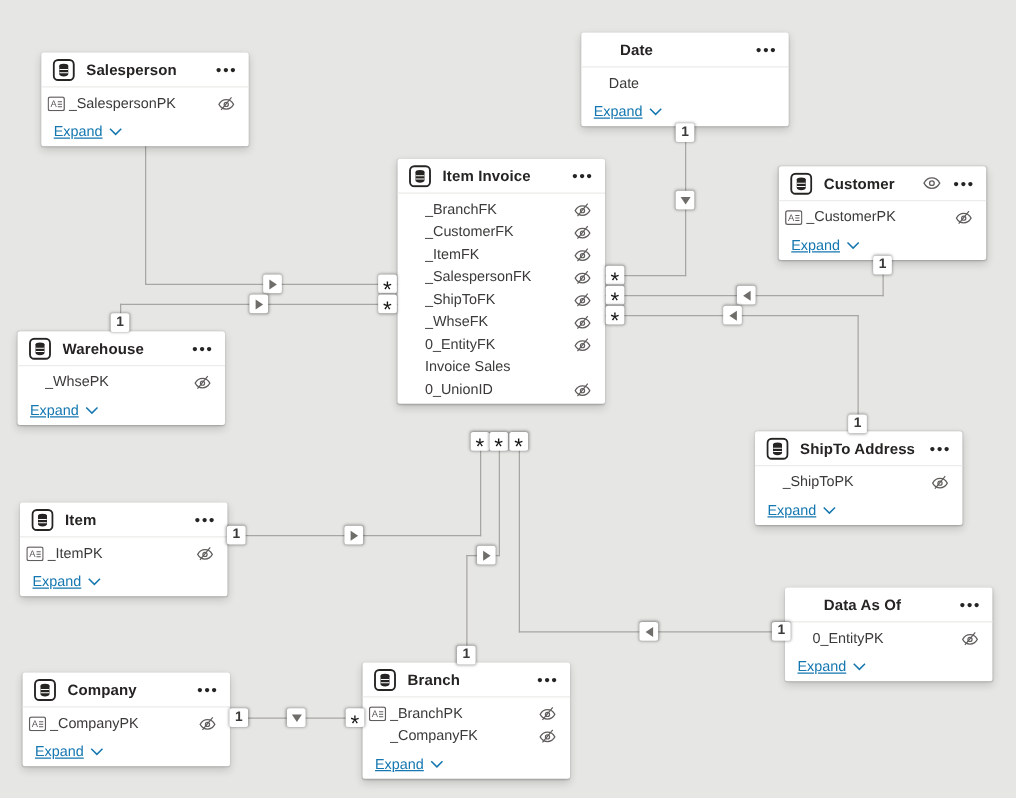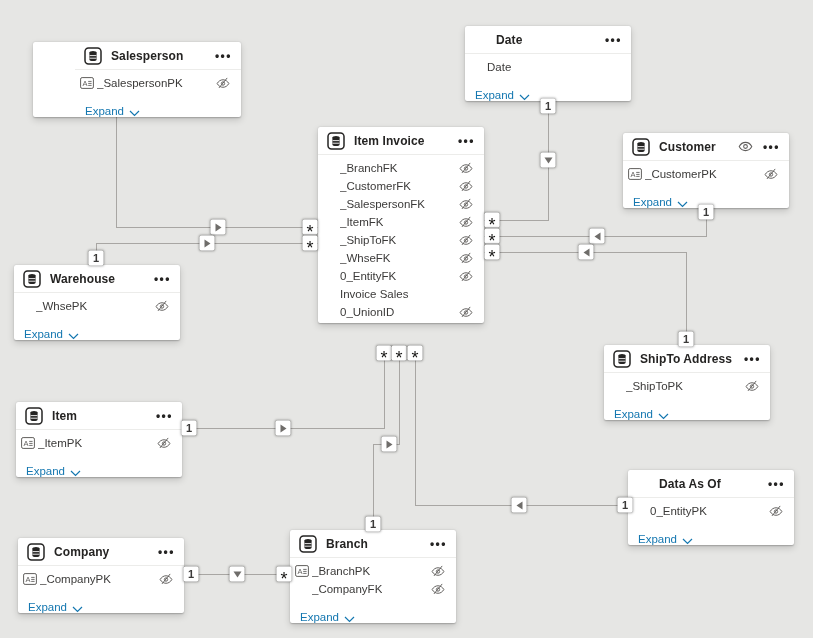--- a/index.html
+++ b/index.html
@@ -31,22 +31,22 @@
   .menu{color:#252423;font-size:12px;font-weight:700;letter-spacing:1.5px;line-height:10px;cursor:pointer}
   .fields{padding:4px 0 2px;}
   .field{
     height:18px;display:flex;align-items:center;position:relative;
     padding:0 11px 0 22px;font-size:11.5px;color:#3b3a39;
   }
   .key-ic{position:absolute;left:5px;top:3px;display:flex}
   .field-name{white-space:nowrap;overflow:hidden}
   .hid{margin-left:auto;display:flex}
   .card-footer{
-    height:23px;display:flex;align-items:flex-end;gap:5px;
-    padding:0 10px;font-size:11.5px;color:#1477b0;cursor:pointer;
+    height:23px;display:flex;align-items:center;gap:5px;
+    padding:0 10px;font-size:11.5px;color:#1477b0;cursor:pointer;text-decoration:underline;
   }
   .marker{
     position:absolute;width:15px;height:15px;background:#fff;border-radius:2px;
     box-shadow:0 0 2.5px rgba(0,0,0,.45);
     display:flex;align-items:center;justify-content:center;
     transform:translate(-50%,-50%);
   }
   .marker.one span{font-size:11px;font-weight:700;color:#3b3a39;line-height:15px}
   .marker.many span{font-size:18px;font-weight:400;color:#161514;line-height:0;margin-top:9px;display:block}
   .tri{width:0;height:0;border-style:solid;display:block}
@@ -72,21 +72,21 @@
       <div class="line" style="left: 182px; top: 428px; width: 203px; height: 1px;"></div>
       <div class="line" style="left: 384px; top: 346px; width: 1px; height: 83px;"></div>
       <div class="line" style="left: 373px; top: 444px; width: 1px; height: 87px;"></div>
       <div class="line" style="left: 373px; top: 444px; width: 27px; height: 1px;"></div>
       <div class="line" style="left: 399px; top: 346px; width: 1px; height: 99px;"></div>
       <div class="line" style="left: 415px; top: 505px; width: 214px; height: 1px;"></div>
       <div class="line" style="left: 415px; top: 346px; width: 1px; height: 160px;"></div>
       <div class="line" style="left: 184px; top: 574px; width: 107px; height: 1px;"></div>
     </div>
   <div id="cards">
-      <div class="card" style="left: 33px; top: 42px; width: 166px; padding-left: 42px;">
+      <div class="card" style="left: 33px; top: 42px; width: 166px;">
     <div class="card-header">
       <span class="tbl-icon">
         <svg width="18" height="18" viewBox="0 0 18 18">
           <rect x="1" y="1" width="16" height="16" rx="3.5" fill="none" stroke="#252423" stroke-width="1.5"></rect>
           <ellipse cx="9" cy="5.6" rx="3.6" ry="1.7" fill="#252423"></ellipse>
           <path d="M5.4 5.6 v6.8 c0 .95 1.6 1.7 3.6 1.7 s3.6-.75 3.6-1.7 V5.6 Z" fill="#252423"></path>
           <path d="M5.6 8.6 h6.8 M5.6 11.2 h6.8" stroke="#ffffff" stroke-width="0.9"></path>
         </svg>
       </span>
       <span class="card-title">Salesperson</span>
@@ -174,32 +174,32 @@
     <span class="hid">
       <svg width="14" height="14" viewBox="0 0 16 16">
         <path d="M1.3 8.6 C2.8 5.9 5.3 4.3 8 4.3 s5.2 1.6 6.7 4.3 C13.2 11.3 10.7 12.9 8 12.9 S2.8 11.3 1.3 8.6 Z" fill="none" stroke="#605e5c" stroke-width="1.1"></path>
         <circle cx="8" cy="8.6" r="1.9" fill="none" stroke="#605e5c" stroke-width="1.1"></circle>
         <path d="M12.8 2.2 L3.4 13.6" stroke="#605e5c" stroke-width="1.1"></path>
       </svg>
     </span>
   </div>
           <div class="field">
 
+    <span class="field-name">_ItemFK</span>
+    <span class="hid">
+      <svg width="14" height="14" viewBox="0 0 16 16">
+        <path d="M1.3 8.6 C2.8 5.9 5.3 4.3 8 4.3 s5.2 1.6 6.7 4.3 C13.2 11.3 10.7 12.9 8 12.9 S2.8 11.3 1.3 8.6 Z" fill="none" stroke="#605e5c" stroke-width="1.1"></path>
+        <circle cx="8" cy="8.6" r="1.9" fill="none" stroke="#605e5c" stroke-width="1.1"></circle>
+        <path d="M12.8 2.2 L3.4 13.6" stroke="#605e5c" stroke-width="1.1"></path>
+      </svg>
+    </span>
+  </div>
+          <div class="field">
+
     <span class="field-name">_SalespersonFK</span>
-    <span class="hid">
-      <svg width="14" height="14" viewBox="0 0 16 16">
-        <path d="M1.3 8.6 C2.8 5.9 5.3 4.3 8 4.3 s5.2 1.6 6.7 4.3 C13.2 11.3 10.7 12.9 8 12.9 S2.8 11.3 1.3 8.6 Z" fill="none" stroke="#605e5c" stroke-width="1.1"></path>
-        <circle cx="8" cy="8.6" r="1.9" fill="none" stroke="#605e5c" stroke-width="1.1"></circle>
-        <path d="M12.8 2.2 L3.4 13.6" stroke="#605e5c" stroke-width="1.1"></path>
-      </svg>
-    </span>
-  </div>
-          <div class="field">
-
-    <span class="field-name">_ItemFK</span>
     <span class="hid">
       <svg width="14" height="14" viewBox="0 0 16 16">
         <path d="M1.3 8.6 C2.8 5.9 5.3 4.3 8 4.3 s5.2 1.6 6.7 4.3 C13.2 11.3 10.7 12.9 8 12.9 S2.8 11.3 1.3 8.6 Z" fill="none" stroke="#605e5c" stroke-width="1.1"></path>
         <circle cx="8" cy="8.6" r="1.9" fill="none" stroke="#605e5c" stroke-width="1.1"></circle>
         <path d="M12.8 2.2 L3.4 13.6" stroke="#605e5c" stroke-width="1.1"></path>
       </svg>
     </span>
   </div>
           <div class="field">
 

